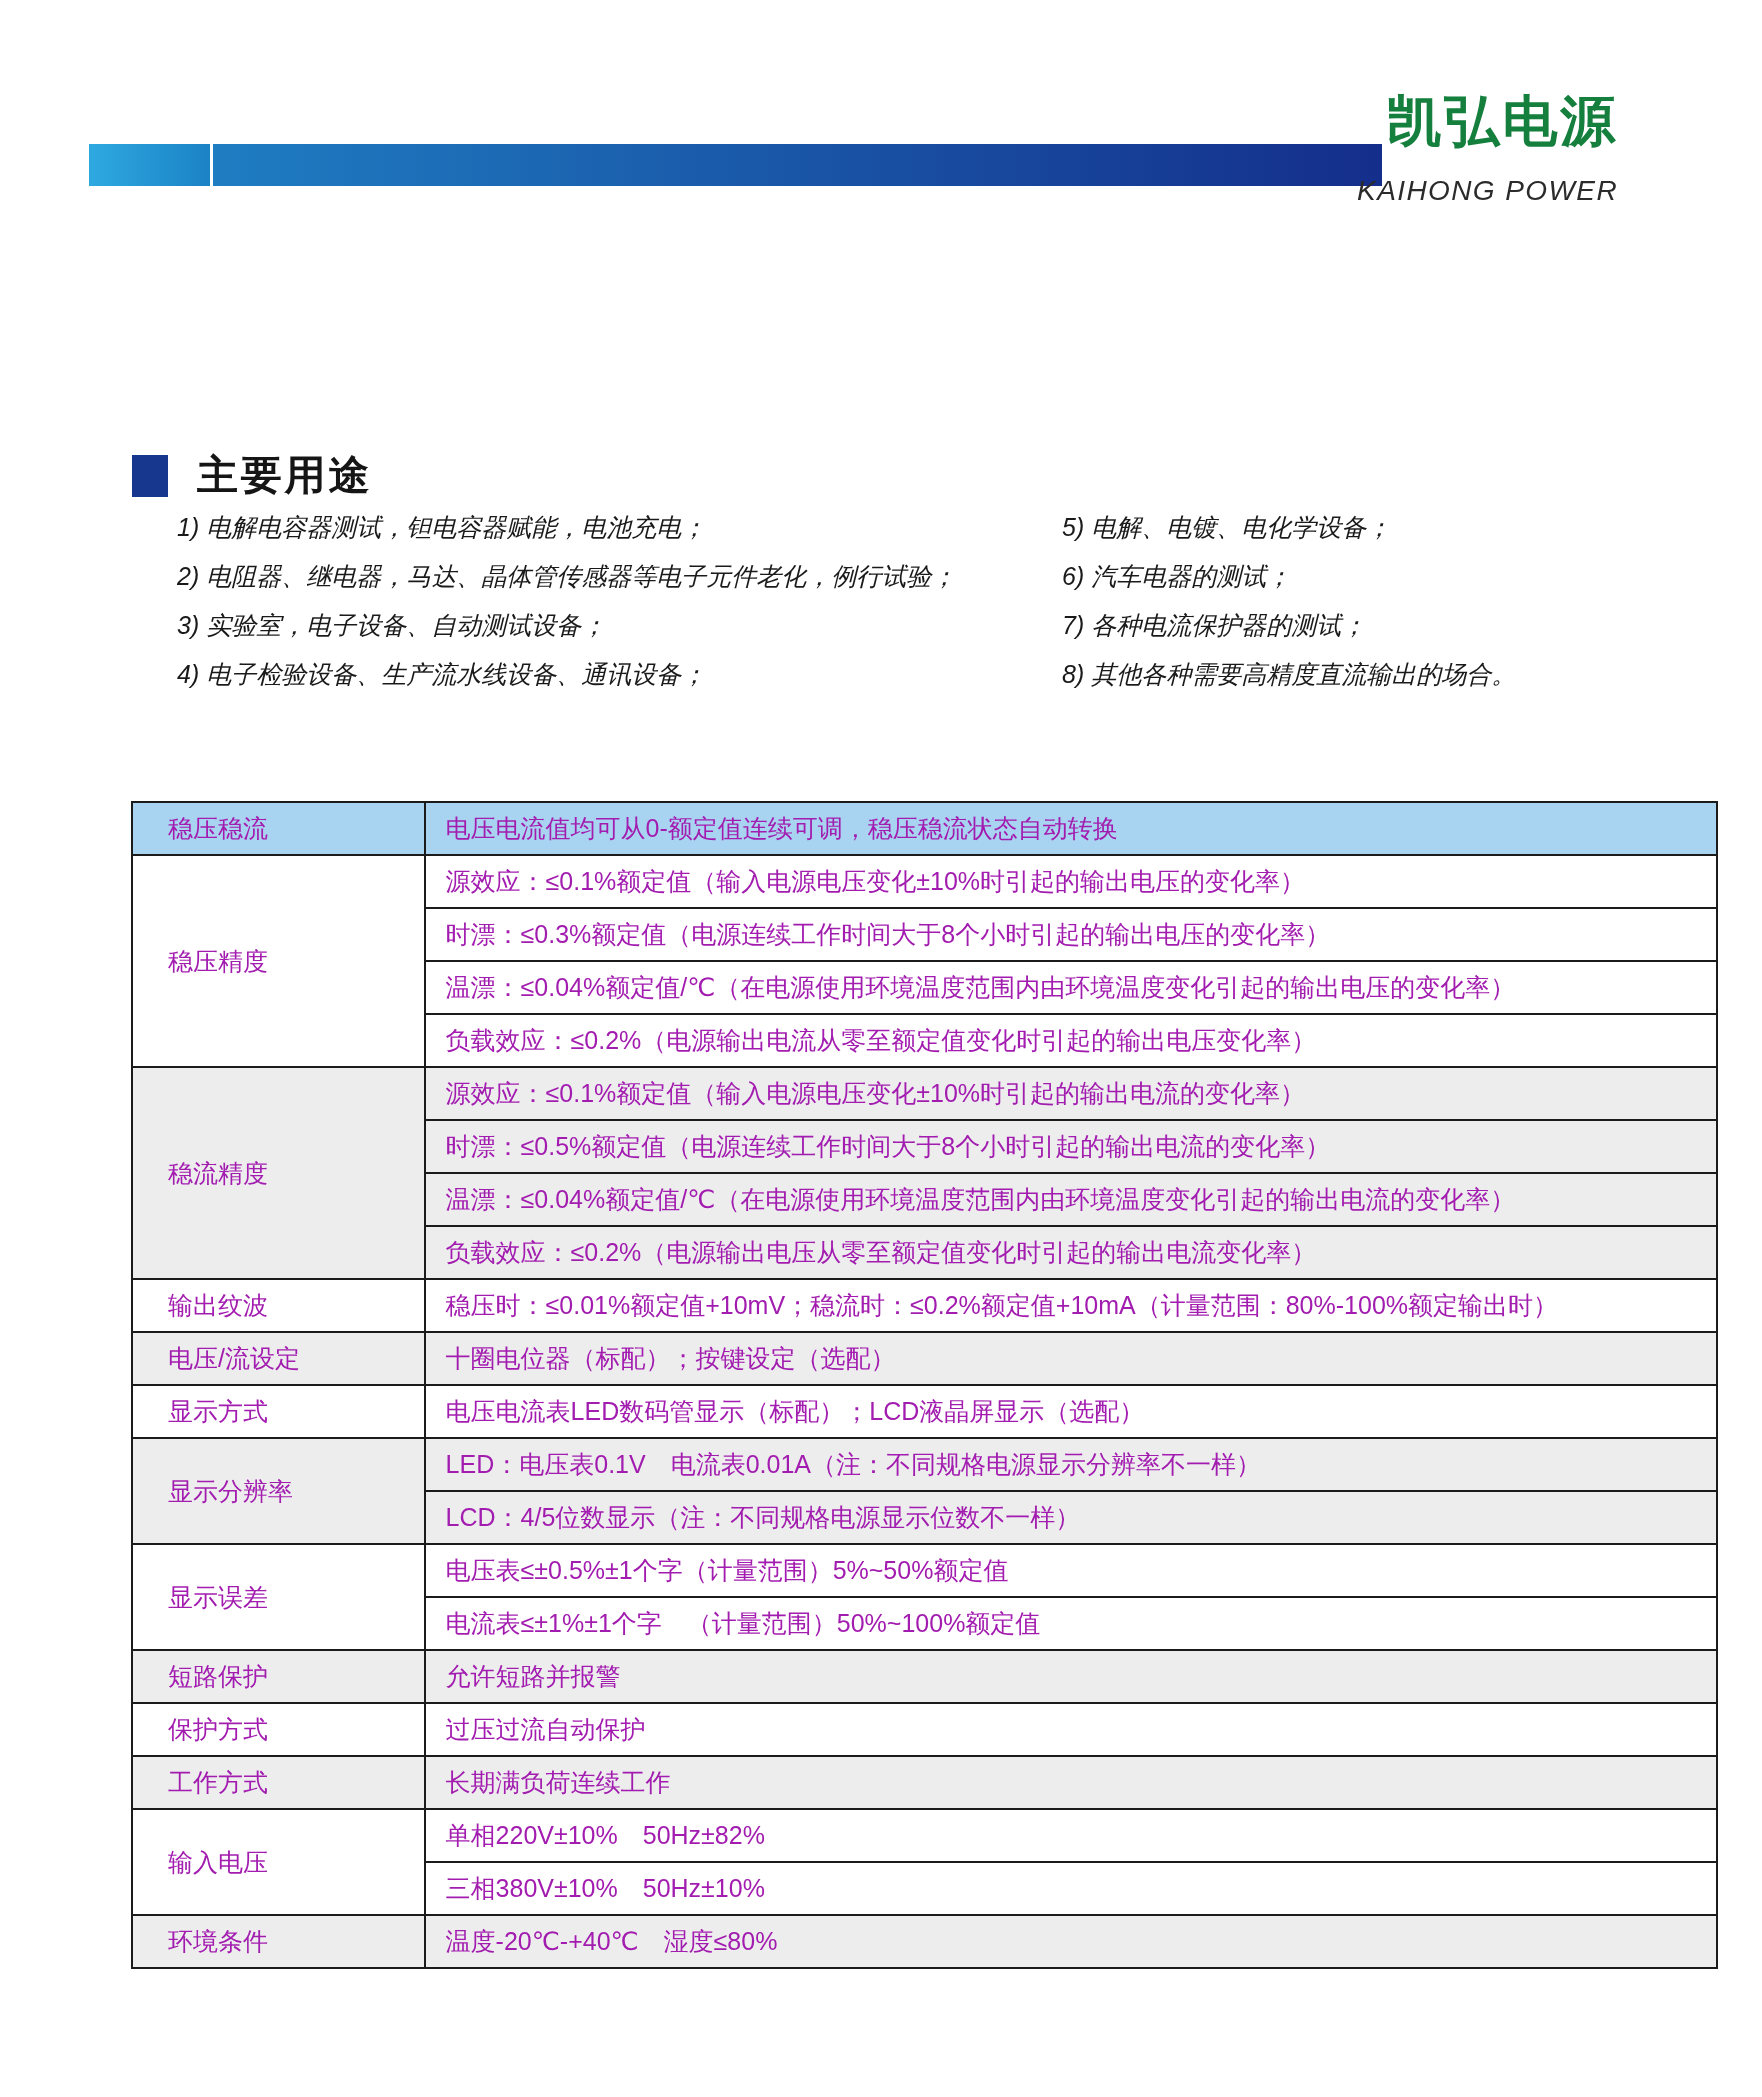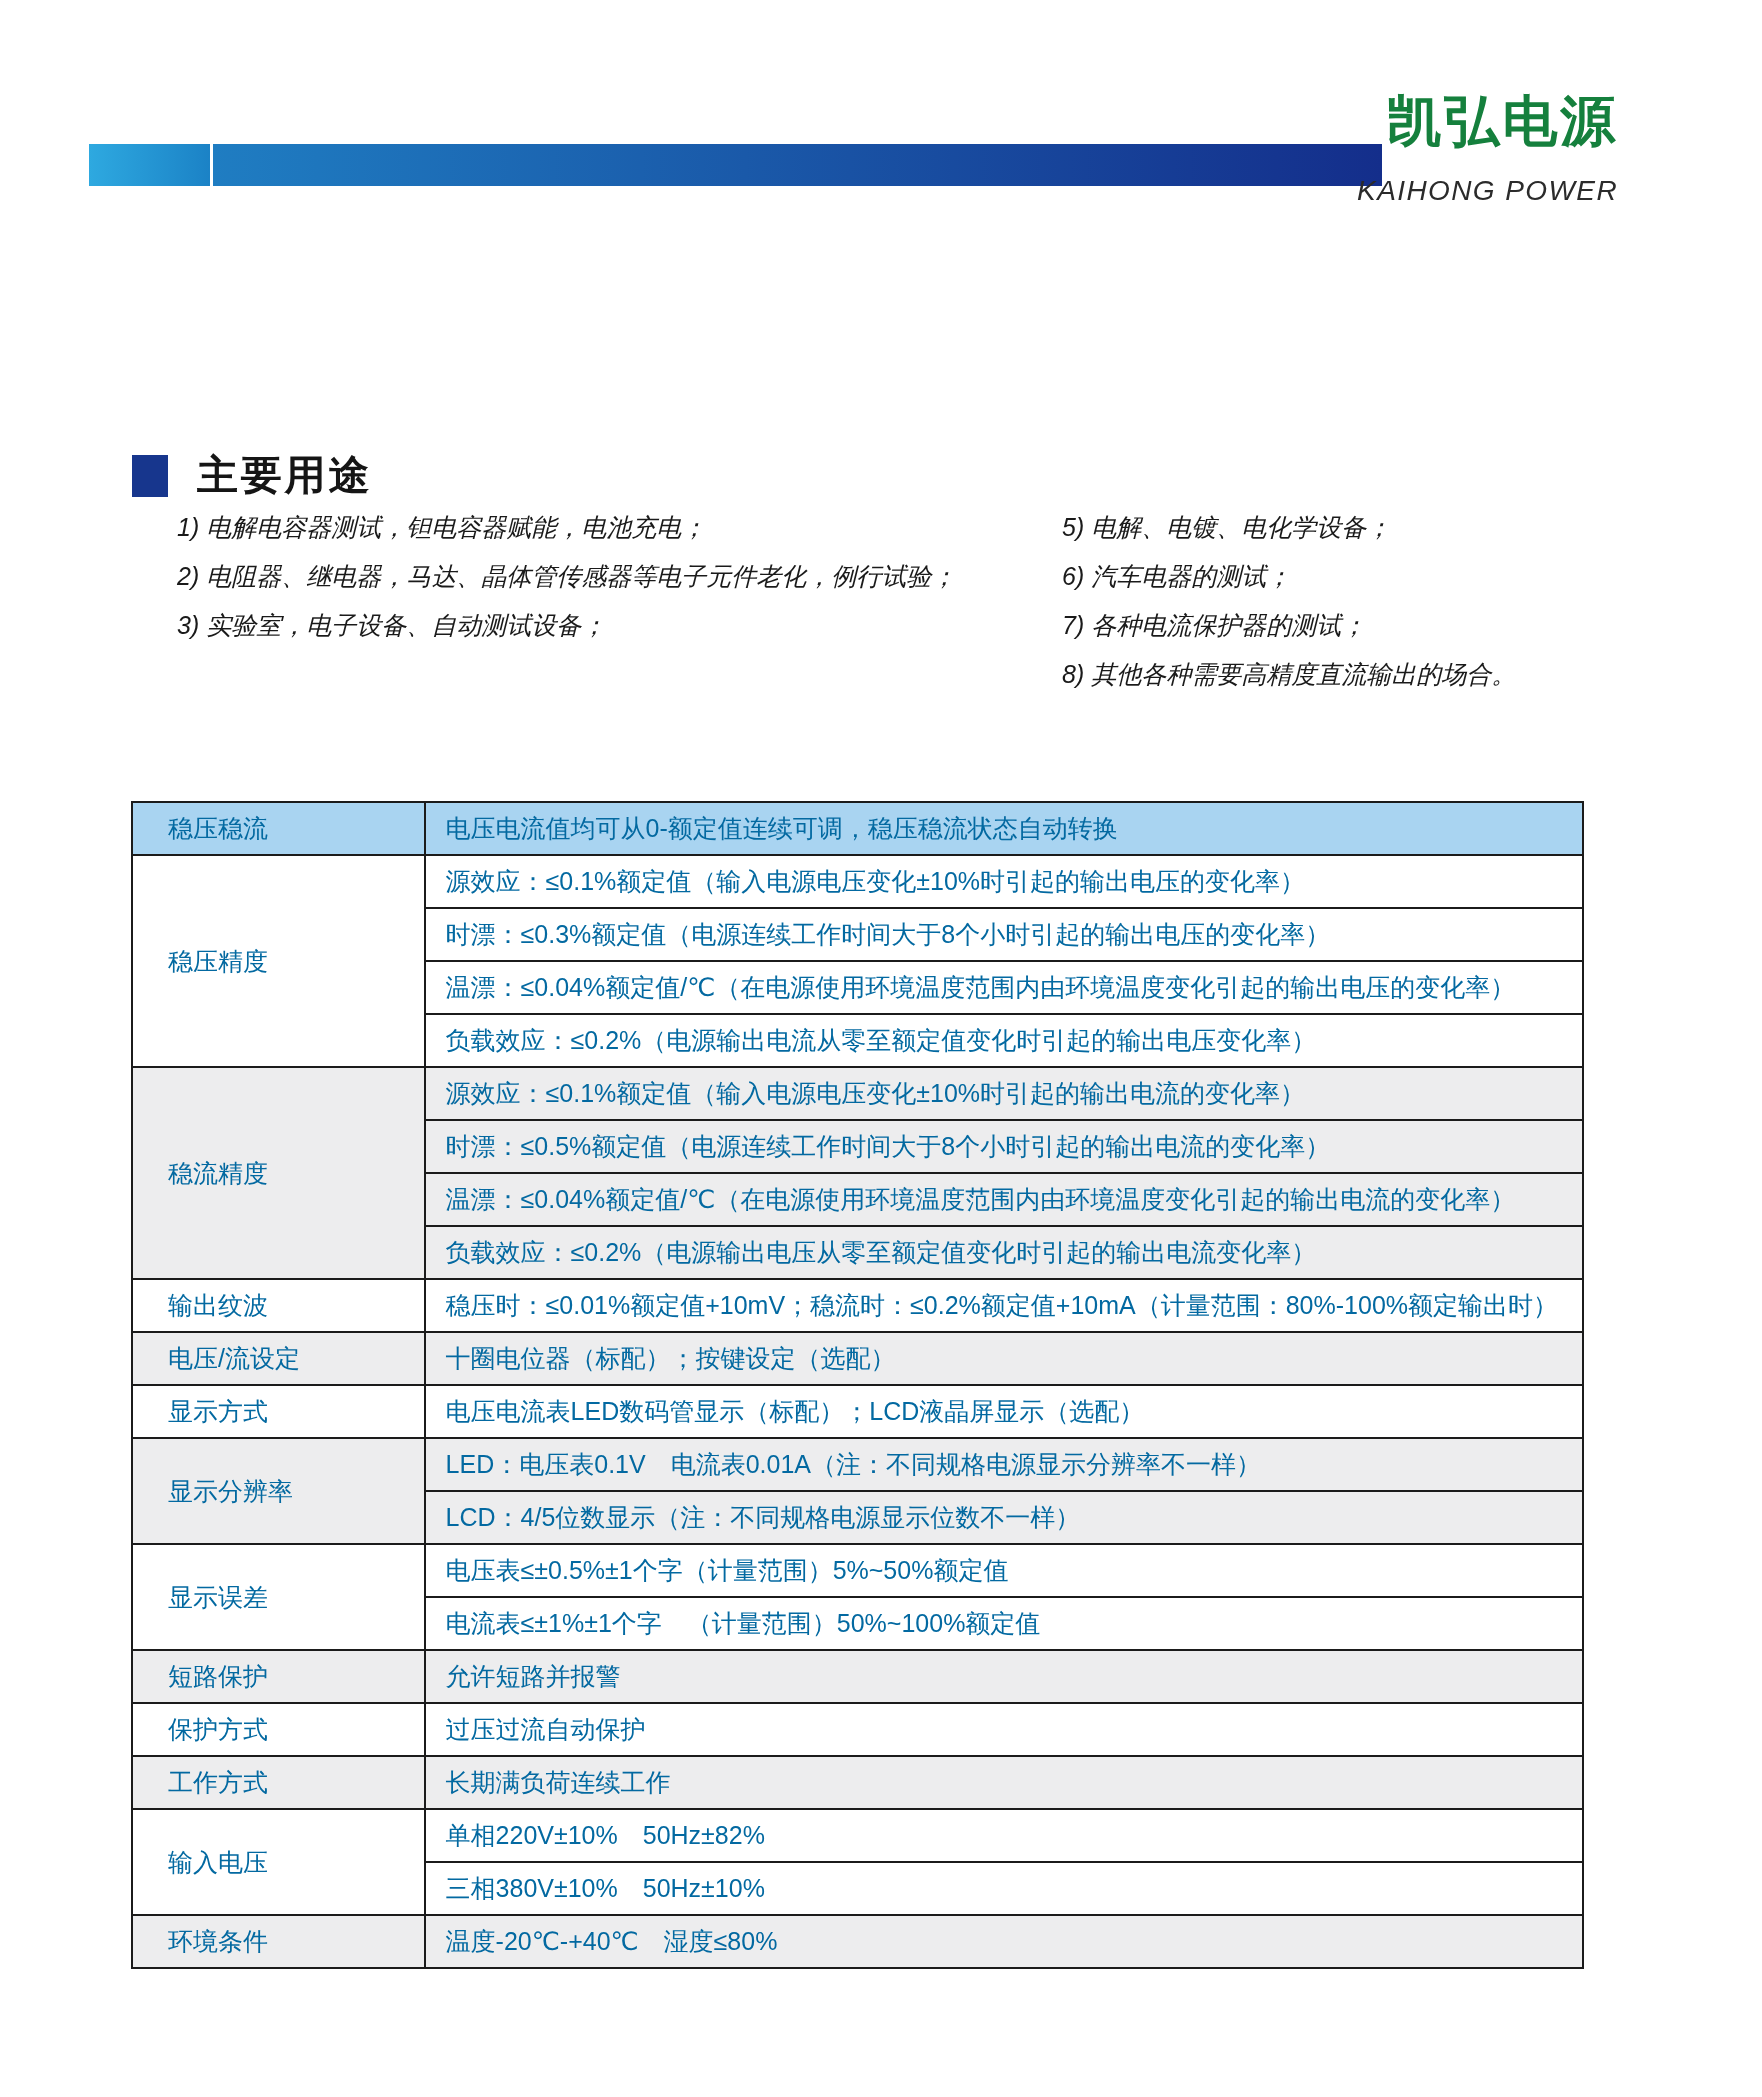--- a/index.html
+++ b/index.html
@@ -72,25 +72,25 @@
     color: #1a1a1a;
     white-space: nowrap;
     font-style: italic;
   }
   .uses-left { left: 177px; top: 503px; }
   .uses-right { left: 1062px; top: 503px; }
 
   
   .specs-table {
     position: absolute; left: 131px; top: 801px;
-    width: 1453px;
+    width: 1587px;
     border-collapse: collapse;
     table-layout: fixed;
     font-size: 25px;
-    color: #0369a1;
+    color: #a21caf;
   }
   .specs-table td {
     border: 2.1px solid #1b1b1b;
     vertical-align: middle;
     overflow: hidden;
     white-space: nowrap;
   }
   .specs-table tr { height: 53px; }
   .specs-table .col-label { width: 293px; }
   .specs-table td.label { padding-left: 35px; }
@@ -113,20 +113,21 @@
 
   <div class="section-header sec-uses">
     <div class="square"></div>
     <div class="section-title">主要用途</div>
   </div>
 
   <div class="uses-col uses-left">
     <div>1) 电解电容器测试，钽电容器赋能，电池充电；</div>
     <div>2) 电阻器、继电器，马达、晶体管传感器等电子元件老化，例行试验；</div>
     <div>3) 实验室，电子设备、自动测试设备；</div>
+    <div>4) 电子检验设备、生产流水线设备、通讯设备；</div>
   </div>
   <div class="uses-col uses-right">
     <div>5) 电解、电镀、电化学设备；</div>
     <div>6) 汽车电器的测试；</div>
     <div>7) 各种电流保护器的测试；</div>
     <div>8) 其他各种需要高精度直流输出的场合。</div>
   </div>
 
 
   <table class="specs-table">

